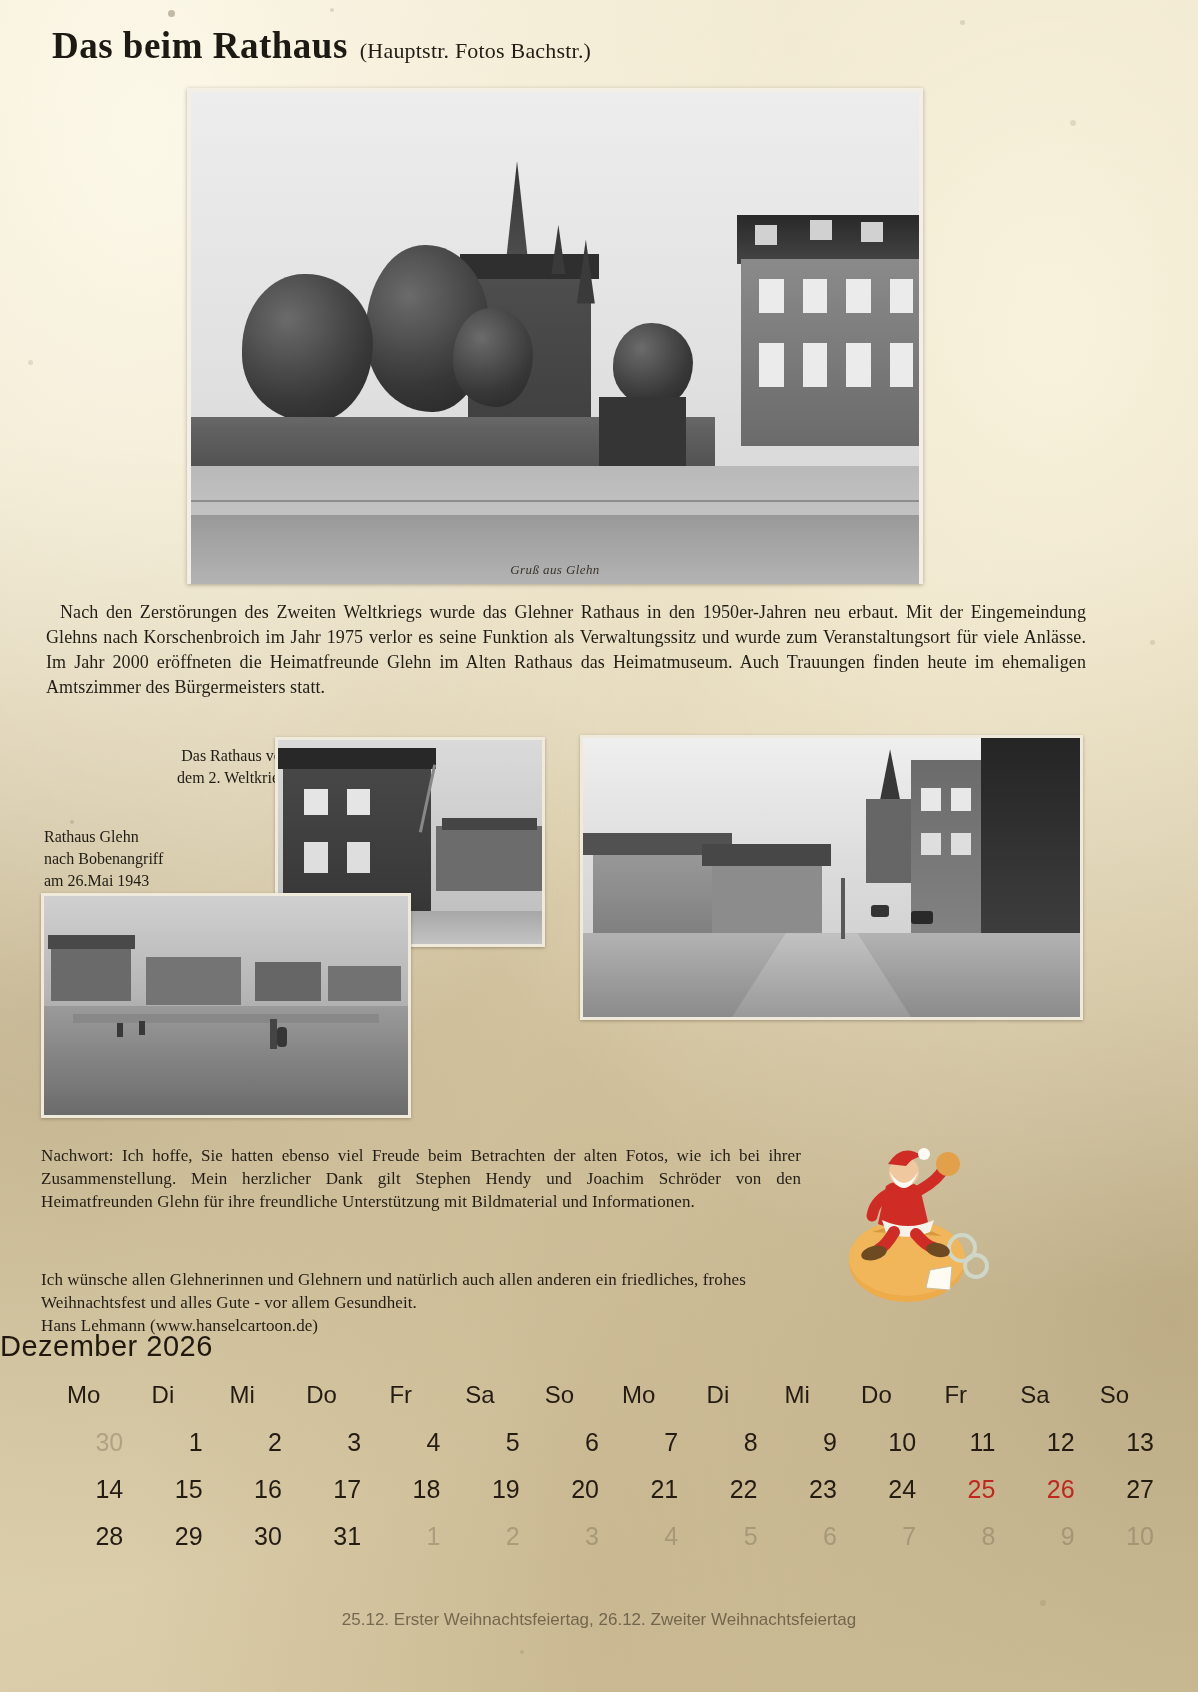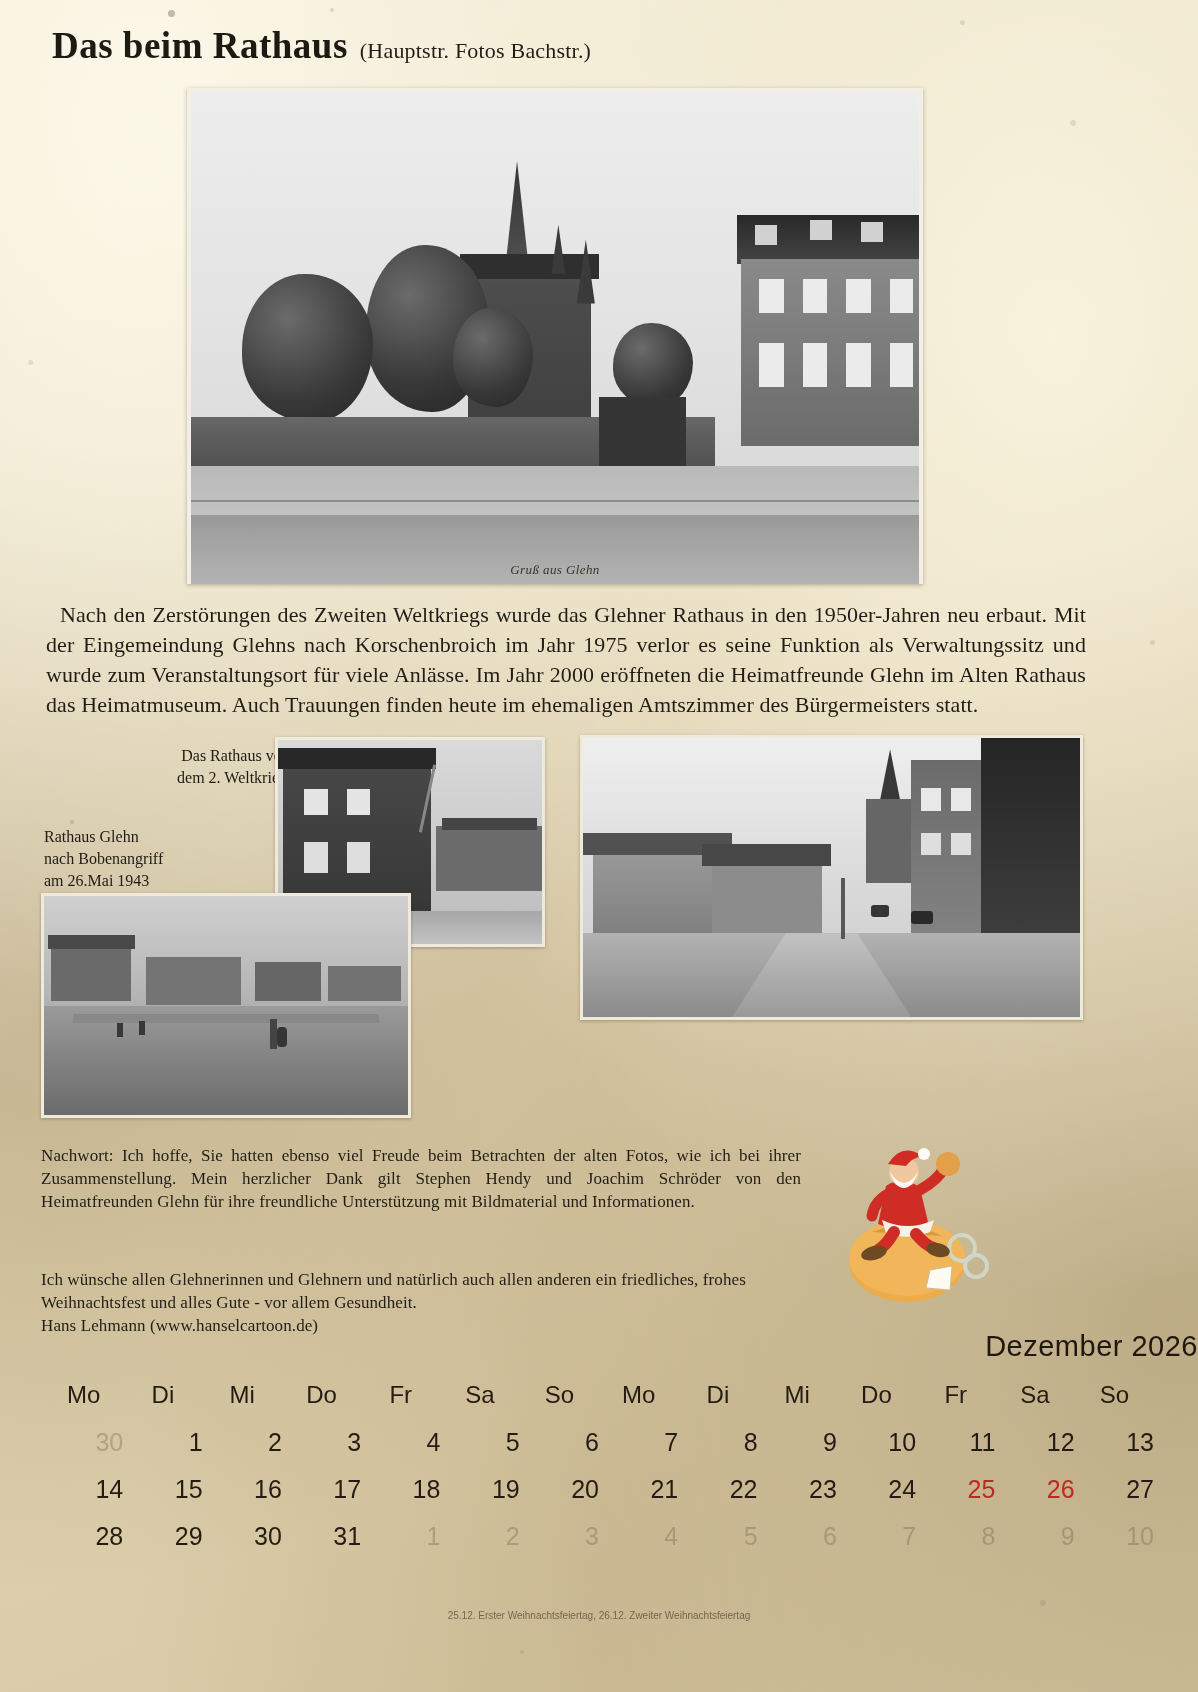--- a/index.html
+++ b/index.html
@@ -69,21 +69,21 @@
 
   .caption-script {
     position:absolute; left:50%; bottom:6px; transform:translateX(-50%);
     font-size:13px; color:#3a342a; font-style:italic; letter-spacing:.4px;
     font-family:"Liberation Serif", serif;
   }
 
   
   .para {
     position:absolute;
-    font-size:22px; line-height:30px;
+    font-size:18px; line-height:25px;
     text-align:justify;
     color:#221d16;
     letter-spacing:.1px;
   }
   #p-main { left:46px; top:600px; width:1040px; text-indent:14px; }
 
   
   .mini-label {
     position:absolute; font-size:16px; line-height:22px; color:#201c15;
   }
@@ -103,40 +103,40 @@
   
   #p-after  { left:41px; top:1144px; width:760px; font-size:17px; line-height:23px; }
   #p-wish   { left:41px; top:1268px; width:760px; font-size:17px; line-height:23px; }
 
   
   .santa { position:absolute; left:812px; top:1120px; width:200px; height:200px; }
 
   
   .month {
     position:absolute; left:0; right:0; top:1330px;
-    text-align:right; font-size:29px; color:#20180f;
+    text-align:left; font-size:29px; color:#20180f;
     font-family:"Liberation Sans", sans-serif; font-weight:400;
     letter-spacing:.5px;
   }
   .cal { position:absolute; left:44px; top:1375px; width:1110px; }
   .cal table { width:100%; border-collapse:collapse; table-layout:fixed; }
   .cal th {
     font-family:"Liberation Sans", sans-serif;
     font-weight:400; font-size:24px; color:#241c12;
     padding:6px 0 10px 0;
   }
   .cal td {
     font-family:"Liberation Sans", sans-serif;
     font-size:25px; color:#241c12; text-align:right; padding:9px 0;
   }
   .cal td.dim  { color:rgba(90,78,58,.30); }
   .cal td.red  { color:#c0271f; }
   .cal-note {
     position:absolute; left:0; right:0; top:1610px; text-align:center;
-    font-size:10px; color:rgba(60,50,34,.62);
+    font-size:17px; color:rgba(60,50,34,.62);
     font-family:"Liberation Sans", sans-serif;
   }
 </style>
 </head>
 <body>
 
 <div class="paper"></div>
 
 <div class="content">
   <div class="speck" style="left:168px;top:10px;width:7px;height:7px;"></div>

